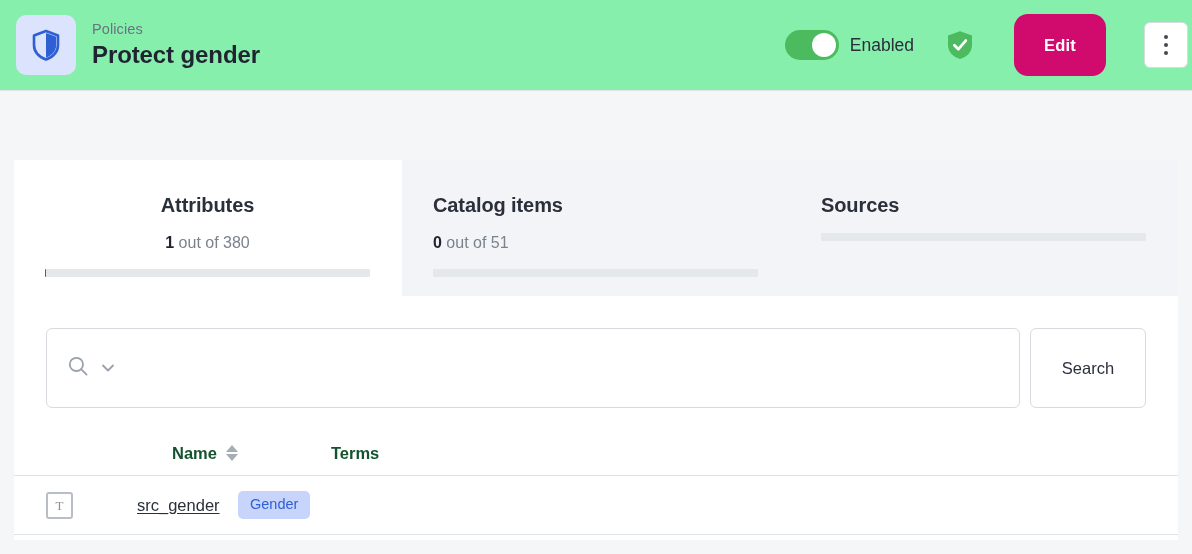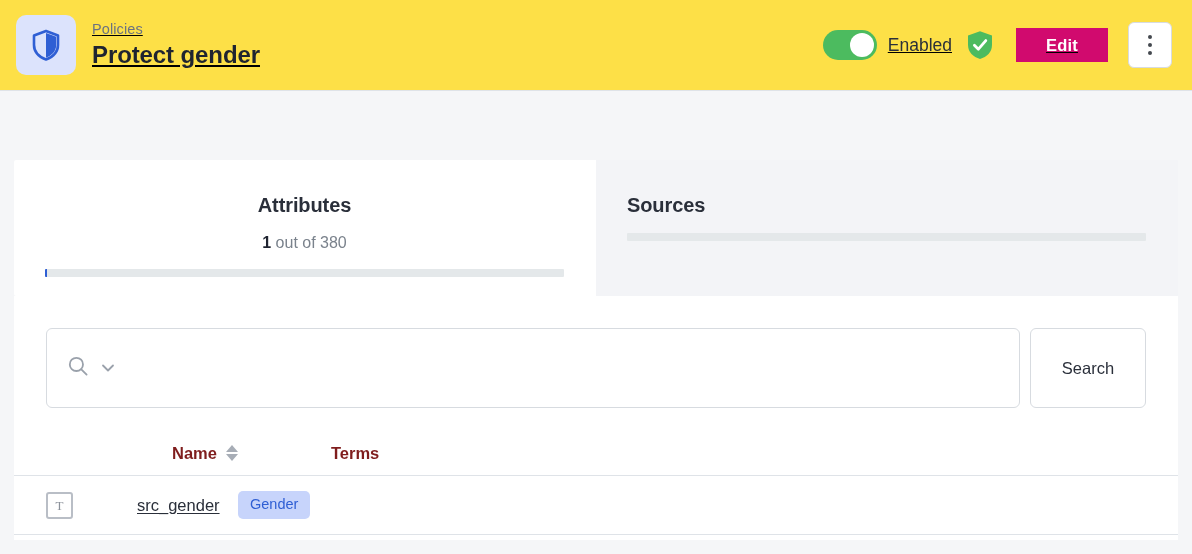--- a/index.html
+++ b/index.html
@@ -8,27 +8,26 @@
     font-family: "Liberation Sans", sans-serif;
     background: #f5f6f8;
     overflow: hidden;
     -webkit-font-smoothing: antialiased;
   }
   #app { width: 1192px; height: 554px; position: relative; background: #f5f6f8; }
 
   
   .header {
     height: 91px;
-    background: #fde047;
+    background: #86efac;
     border-bottom: 1px solid #dfe3e8;
     display: flex;
     align-items: center;
-    padding: 0 20px 0 16px;
+    padding: 0 4px 0 16px;
     position: relative;
-    text-decoration: underline;
   }
   .hdr-left { display: flex; align-items: center; gap: 16px; }
   .policy-avatar {
     width: 60px; height: 60px;
     border-radius: 10px;
     background: #dce3fc;
     display: flex; align-items: center; justify-content: center;
     flex: none;
   }
   .hdr-titles { display: flex; flex-direction: column; justify-content: center; gap: 2px; }
@@ -41,21 +40,21 @@
   .page-title {
     font-size: 24px;
     font-weight: bold;
     color: #1f2430;
     line-height: 30px;
     letter-spacing: -.1px;
   }
 
   .hdr-right {
     margin-left: auto;
-    display: flex; align-items: center; gap: 0;
+    display: flex; align-items: center; gap: 18px;
   }
   .toggle-wrap { display: flex; align-items: center; gap: 11px; }
   .toggle {
     width: 54px; height: 30px;
     border-radius: 15px;
     background: #4cbb5f;
     position: relative;
     flex: none;
     cursor: pointer;
   }
@@ -70,22 +69,22 @@
     font-size: 17.5px;
     color: #2a2f3a;
     line-height: 22px;
   }
   .status-shield { margin-left: 14px; display: flex; align-items: center; flex: none; }
   .btn-edit {
     margin-left: 22px;
     background: #d10a6e;
     color: #ffffff;
     border: none;
-    border-radius: 0;
-    height: 34px;
+    border-radius: 14px;
+    height: 62px;
     min-width: 92px;
     padding: 0 22px;
     font-size: 16.5px;
     font-weight: bold;
     font-family: inherit;
     cursor: pointer;
     letter-spacing: .2px;
   }
   .btn-kebab {
     margin-left: 20px;
@@ -227,21 +226,21 @@
   .thead {
     display: flex;
     align-items: center;
     height: 46px;
     padding: 0 32px;
     border-bottom: 1px solid #dfe3e8;
   }
   .th {
     font-size: 16.5px;
     font-weight: bold;
-    color: #7f1d1d;
+    color: #14532d;
     display: flex;
     align-items: center;
     gap: 9px;
     line-height: 20px;
     margin-left: 31px;
   }
   .th.sortable { cursor: pointer; }
   .col-icon { width: 64px; flex: none; }
   .col-name { width: 128px; flex: none; }
   .col-terms { flex: 1 1 auto; }
@@ -343,20 +342,27 @@
   <div class="cards">
 
     <div class="card active">
       <div class="card-title">Attributes</div>
       <div class="card-count"><b>1</b><span> out of 380</span></div>
       <div class="card-bar">
         <div class="fill" style="width: 0.3%;"></div>
       </div>
     </div>
 
+    <div class="card">
+      <div class="card-title">Catalog items</div>
+      <div class="card-count"><b>0</b><span> out of 51</span></div>
+      <div class="card-bar">
+        <div class="fill" style="width: 0px;"></div>
+      </div>
+    </div>
 
     <div class="card">
       <div class="card-title">Sources</div>
       <div class="card-bar">
         <div class="fill" style="width: 0px;"></div>
       </div>
     </div>
 
   </div>
 

